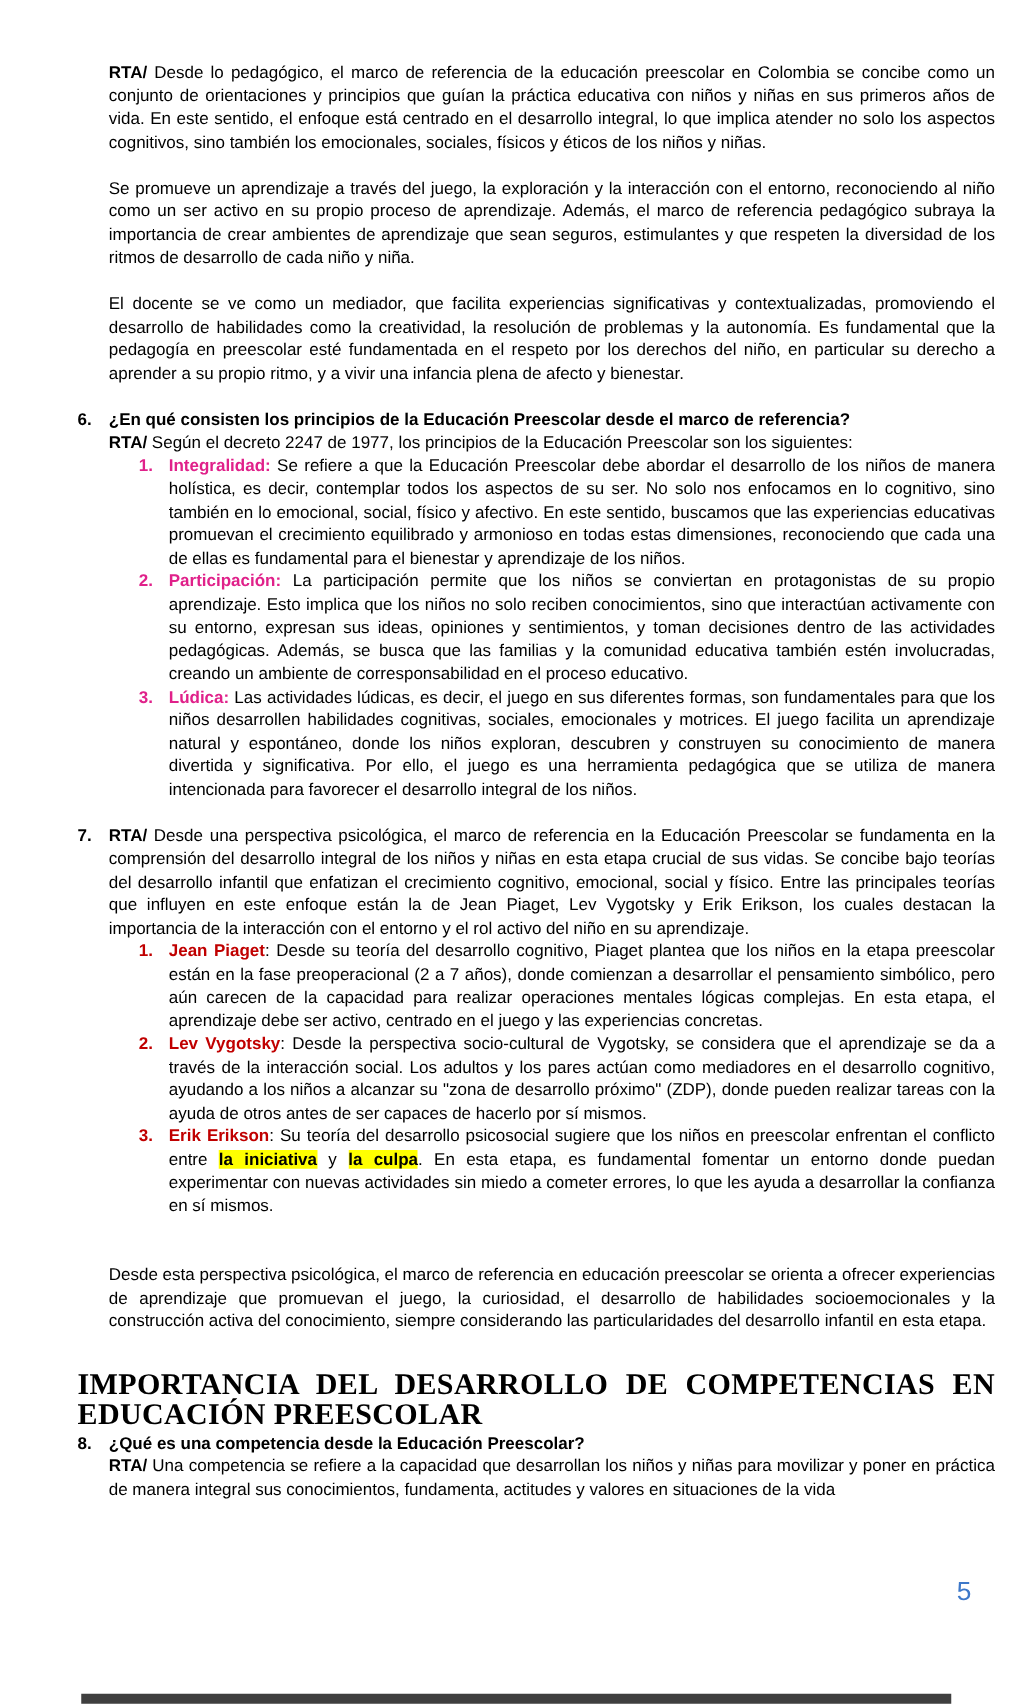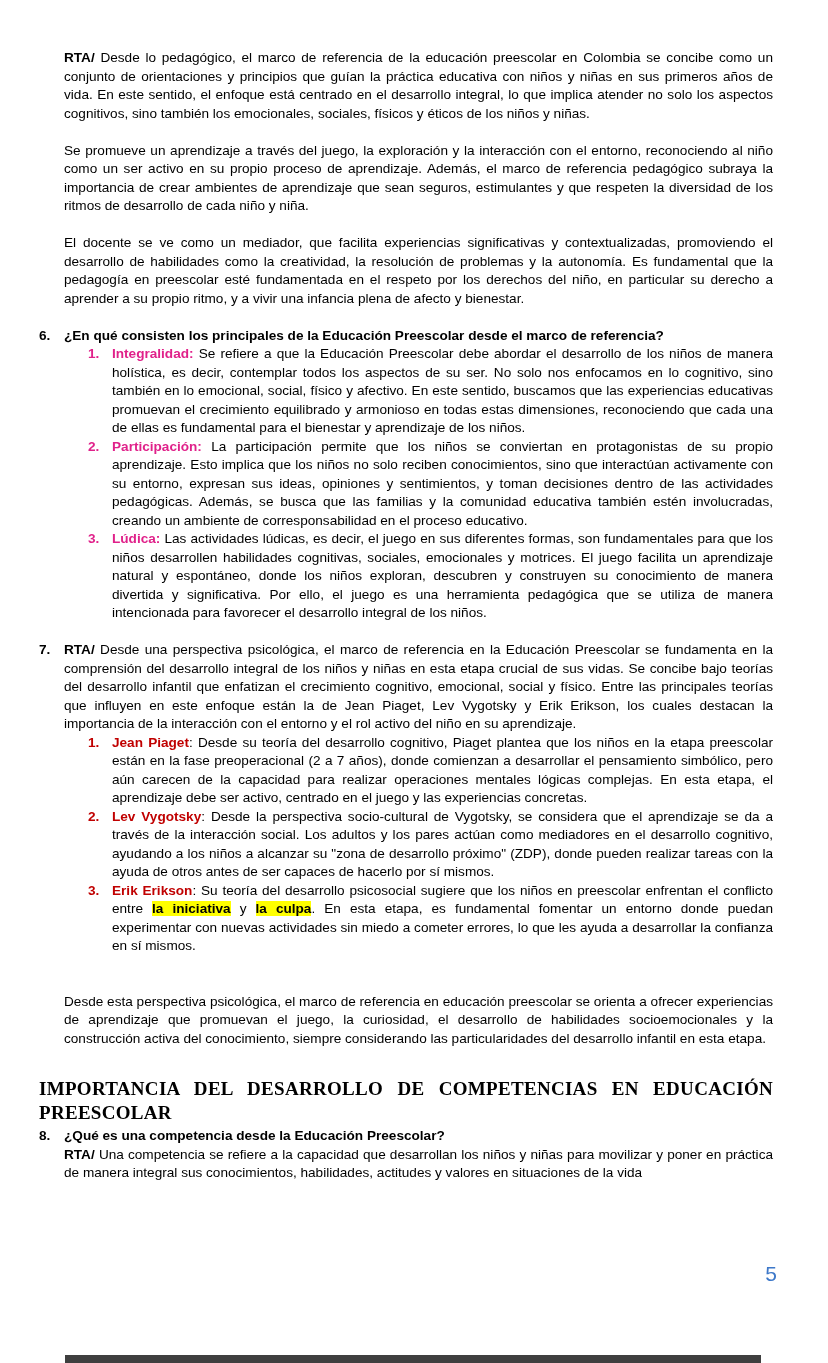--- a/index.html
+++ b/index.html
@@ -7,21 +7,21 @@
   body {
     background: #ffffff;
     color: #000000;
     font-family: "Liberation Sans", sans-serif;
     position: relative;
     overflow: hidden;
   }
   .doc {
     position: absolute;
     top: 49px;
-    left: 39px;
+    left: 62px;
     width: 734px;
     font-size: 13.6px;
     line-height: 18.5px;
   }
   .para {
     margin-left: 25px;
     text-align: justify;
   }
   .mt  { margin-top: 18.5px; }
   .mt2 { margin-top: 37px; }
@@ -47,21 +47,21 @@
   mark {
     background: var(--highlight, #FFFF00);
     color: inherit;
     padding: 0;
     font-weight: bold;
   }
   .section-heading {
     margin-top: 29px;
     font-family: "Liberation Serif", serif;
     font-weight: bold;
-    font-size: 19px;
+    font-size: 24px;
     line-height: 24px;
     letter-spacing: 0.3px;
     text-align: justify;
   }
   .q8 { margin-top: 2px; }
   .page-number {
     position: absolute;
     top: 1262px;
     right: 51px;
     font-family: "Liberation Sans", sans-serif;
@@ -86,21 +86,22 @@
 
     <p class="para"><strong>RTA/</strong><span> Desde lo pedagógico, el marco de referencia de la educación preescolar en Colombia se concibe como un conjunto de orientaciones y principios que guían la práctica educativa con niños y niñas en sus primeros años de vida. En este sentido, el enfoque está centrado en el desarrollo integral, lo que implica atender no solo los aspectos cognitivos, sino también los emocionales, sociales, físicos y éticos de los niños y niñas.</span></p>
 
     <p class="para mt">Se promueve un aprendizaje a través del juego, la exploración y la interacción con el entorno, reconociendo al niño como un ser activo en su propio proceso de aprendizaje. Además, el marco de referencia pedagógico subraya la importancia de crear ambientes de aprendizaje que sean seguros, estimulantes y que respeten la diversidad de los ritmos de desarrollo de cada niño y niña.</p>
 
     <p class="para mt">El docente se ve como un mediador, que facilita experiencias significativas y contextualizadas, promoviendo el desarrollo de habilidades como la creatividad, la resolución de problemas y la autonomía. Es fundamental que la pedagogía en preescolar esté fundamentada en el respeto por los derechos del niño, en particular su derecho a aprender a su propio ritmo, y a vivir una infancia plena de afecto y bienestar.</p>
 
     <div class="qrow mt">
       <span class="qnum">6.</span>
       <div class="qcontent">
-        <p class="qtitle">¿En qué consisten los principales de la Educación Preescolar desde el marco de referencia?</p>
+        <p class="qtitle">¿En qué consisten los principios de la Educación Preescolar desde el marco de referencia?</p>
+        <p class="ptext"><strong>RTA/</strong><span> Según el decreto 2247 de 1977, los principios de la Educación Preescolar son los siguientes:</span></p>
 
         <div class="subrow">
           <span class="subnum magenta">1.</span>
           <p class="subtext"><strong class="magenta">Integralidad:</strong><span> Se refiere a que la Educación Preescolar debe abordar el desarrollo de los niños de manera holística, es decir, contemplar todos los aspectos de su ser. No solo nos enfocamos en lo cognitivo, sino también en lo emocional, social, físico y afectivo. En este sentido, buscamos que las experiencias educativas promuevan el crecimiento equilibrado y armonioso en todas estas dimensiones, reconociendo que cada una de ellas es fundamental para el bienestar y aprendizaje de los niños.</span></p>
         </div>
 
         <div class="subrow">
           <span class="subnum magenta">2.</span>
           <p class="subtext"><strong class="magenta">Participación:</strong><span> La participación permite que los niños se conviertan en protagonistas de su propio aprendizaje. Esto implica que los niños no solo reciben conocimientos, sino que interactúan activamente con su entorno, expresan sus ideas, opiniones y sentimientos, y toman decisiones dentro de las actividades pedagógicas. Además, se busca que las familias y la comunidad educativa también estén involucradas, creando un ambiente de corresponsabilidad en el proceso educativo.</span></p>
         </div>
@@ -135,21 +136,21 @@
     </div>
 
     <p class="para mt2">Desde esta perspectiva psicológica, el marco de referencia en educación preescolar se orienta a ofrecer experiencias de aprendizaje que promuevan el juego, la curiosidad, el desarrollo de habilidades socioemocionales y la construcción activa del conocimiento, siempre considerando las particularidades del desarrollo infantil en esta etapa.</p>
 
     <h2 class="section-heading">IMPORTANCIA DEL DESARROLLO DE COMPETENCIAS EN EDUCACIÓN PREESCOLAR</h2>
 
     <div class="qrow q8">
       <span class="qnum">8.</span>
       <div class="qcontent">
         <p class="qtitle">¿Qué es una competencia desde la Educación Preescolar?</p>
-        <p class="ptext"><strong>RTA/</strong><span> Una competencia se refiere a la capacidad que desarrollan los niños y niñas para movilizar y poner en práctica de manera integral sus conocimientos, habilidades, actitudes y valores en situaciones de la vida</span></p>
+        <p class="ptext"><strong>RTA/</strong><span> Una competencia se refiere a la capacidad que desarrollan los niños y niñas para movilizar y poner en práctica de manera integral sus conocimientos, fundamenta, actitudes y valores en situaciones de la vida</span></p>
       </div>
     </div>
 
   </div>
 
   <div class="page-number">5</div>
   <div class="next-page-edge"></div>
 </div>
 
 </body></html>

